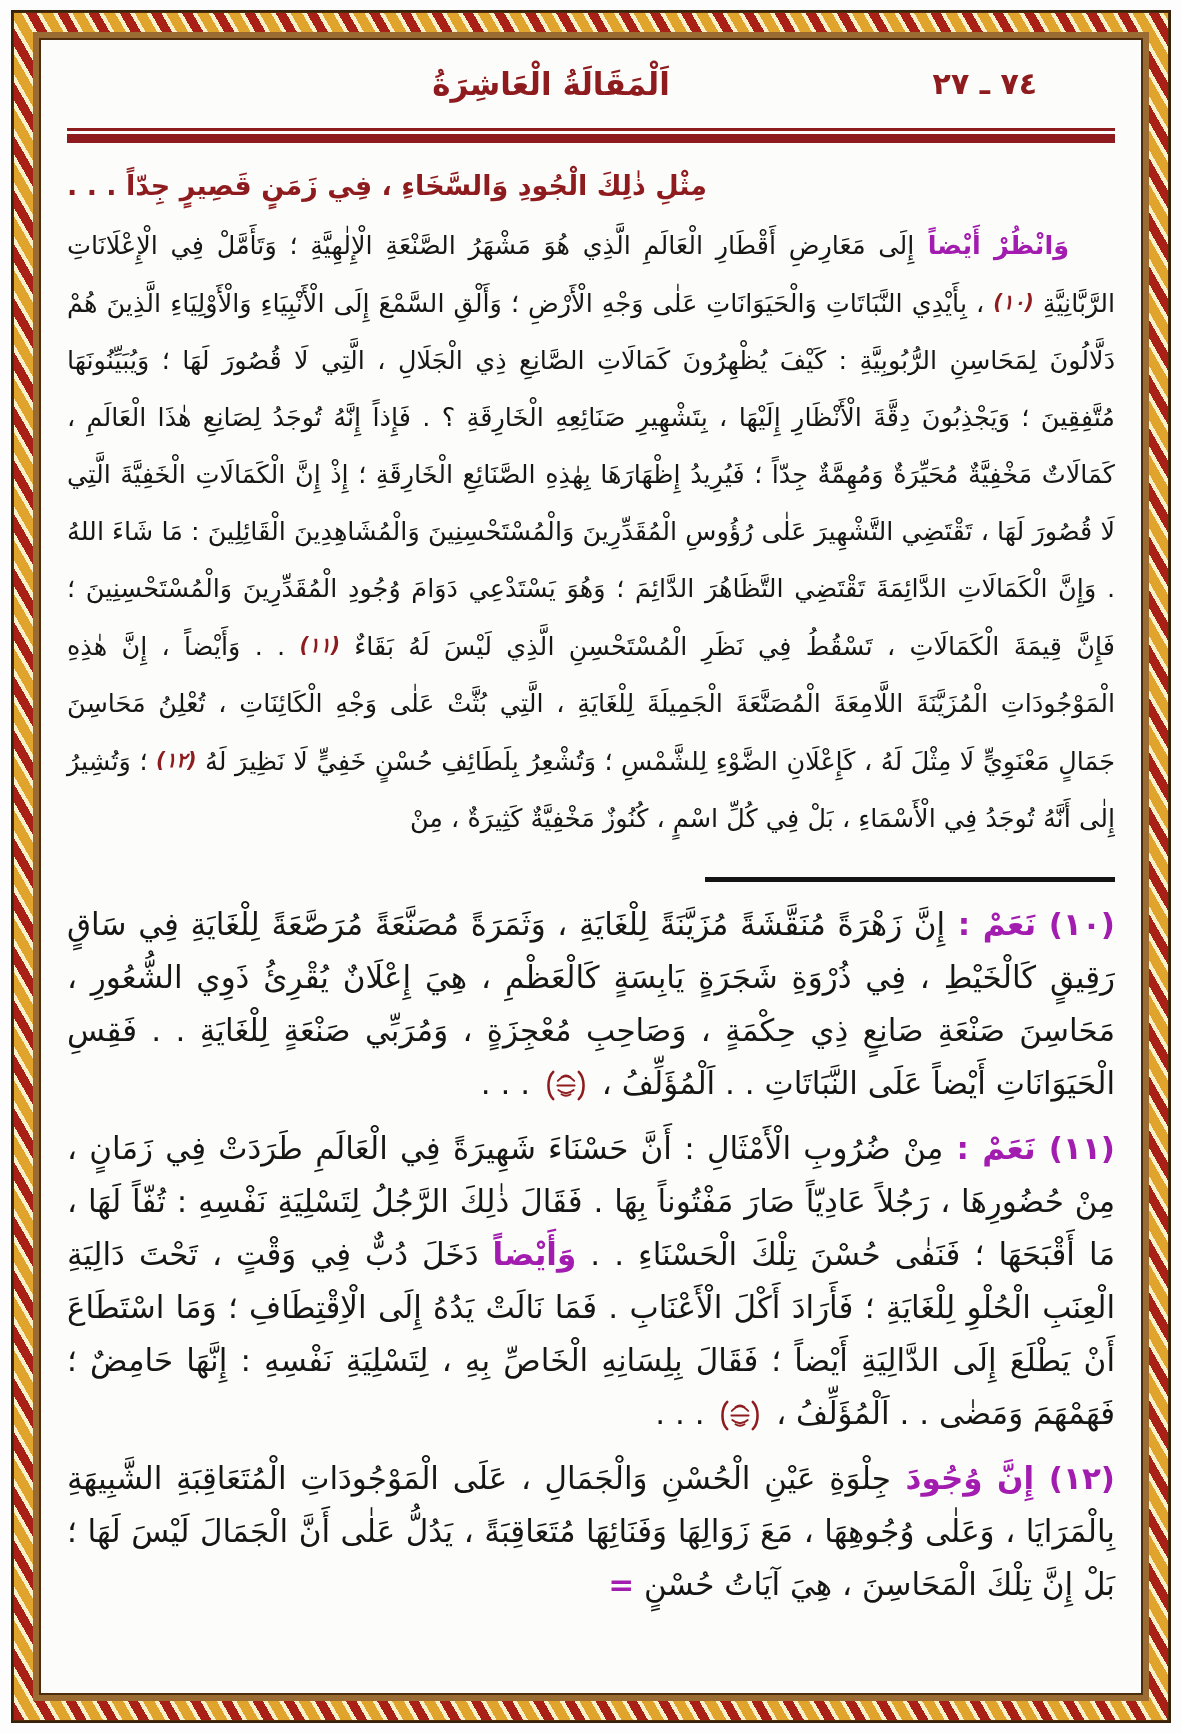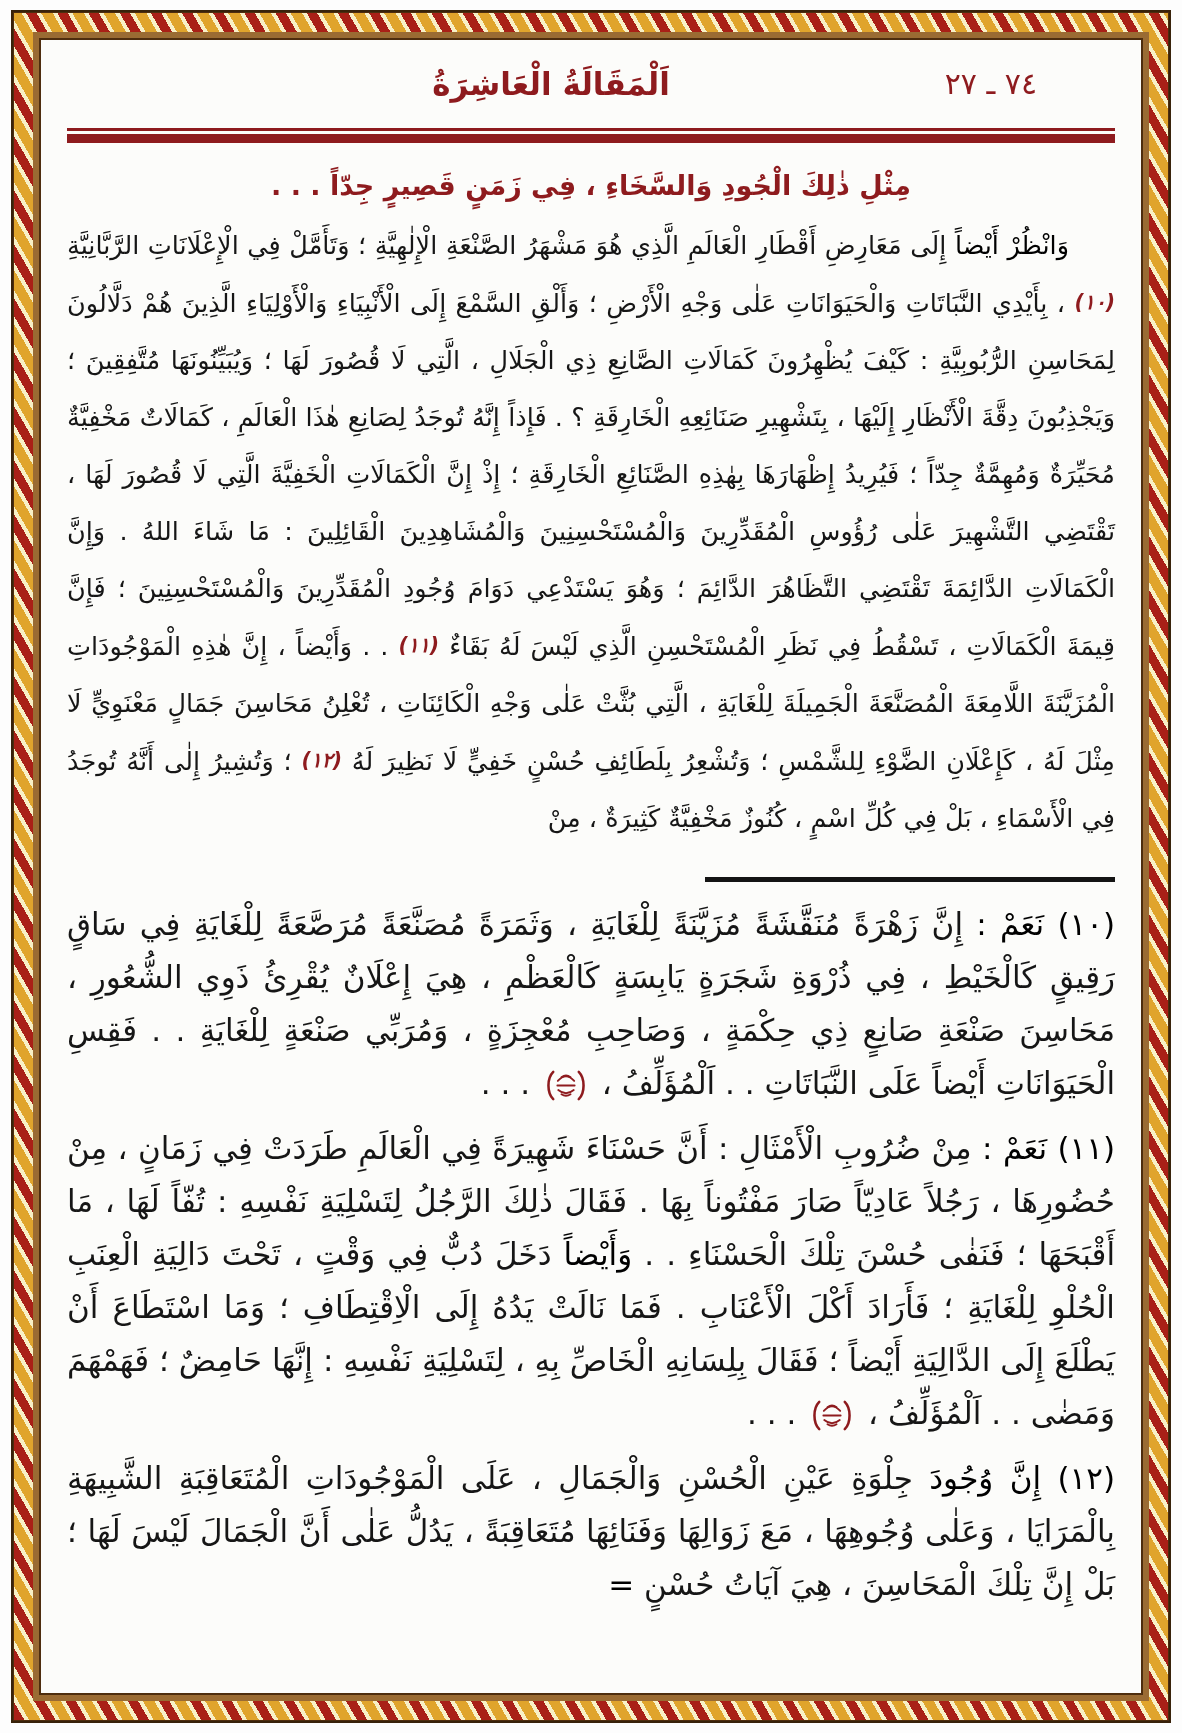--- a/index.html
+++ b/index.html
@@ -10,29 +10,29 @@
   .frame-chain{height:100%;box-sizing:border-box;border:1px solid #4e2d0e;padding:25px;
      background:repeating-linear-gradient(60deg,
         #a92017 0 9px, #f8f0c6 9px 13px, #e0a42c 13px 23px, #f8f0c6 23px 27px);}
   .page{height:100%;box-sizing:border-box;border:2px solid #4e2d0e;box-shadow:0 0 0 6px #9a6b33;
         background:#fcfcfa;padding:10px 26px 22px;display:flex;flex-direction:column;
         direction:rtl;overflow:hidden;}
   
   .page-header{position:relative;height:66px;margin-top:4px;flex:none;}
   .page-title{position:absolute;top:12px;left:calc(50% - 40px);transform:translateX(-50%);
       color:#8e1b1e;font-size:31px;font-weight:bold;white-space:nowrap;}
-  .page-number{position:absolute;top:12px;right:78px;color:#8e1b1e;font-size:30px;font-weight:normal;
+  .page-number{position:absolute;top:12px;right:78px;color:#8e1b1e;font-size:30px;font-weight:bold;
       white-space:nowrap;letter-spacing:2px;}
   .double-rule{flex:none;margin-top:8px;height:3px;border-top:3px solid #8e1b1e;border-bottom:9px solid #8e1b1e;}
   
   .body-block{flex:none;}
-  .lead{margin:20px 0 0;text-align:center;font-size:27px;line-height:1.7;font-weight:bold;color:#8e1b1e;}
+  .lead{margin:20px 0 0;text-align:left;font-size:27px;line-height:1.7;font-weight:bold;color:#8e1b1e;}
   .body-par{margin:8px 0 0;font-size:25.5px;line-height:57px;text-align:justify;text-indent:46px;color:#161616;}
   .seg-black{color:#161616;}
-  .seg-red{color:#000000;font-weight:normal;}
+  .seg-red{color:#a21caf;font-weight:bold;}
   .seg-ref{color:#8e1b1e;font-weight:bold;font-size:0.8em;vertical-align:3px;letter-spacing:1px;font-style:italic;}
   
   .fn-sep{flex:none;width:410px;height:5px;background:#141414;margin:30px 0 16px;}
   .footnotes{flex:none;}
   .footnote{margin:0 0 12px;font-size:31px;line-height:53px;text-align:justify;color:#161616;}
   .footnote:last-child{margin-bottom:0;}
   .seal{display:inline-block;vertical-align:-7px;margin:0 5px;line-height:0;}
 </style>
 </head>
 <body>

